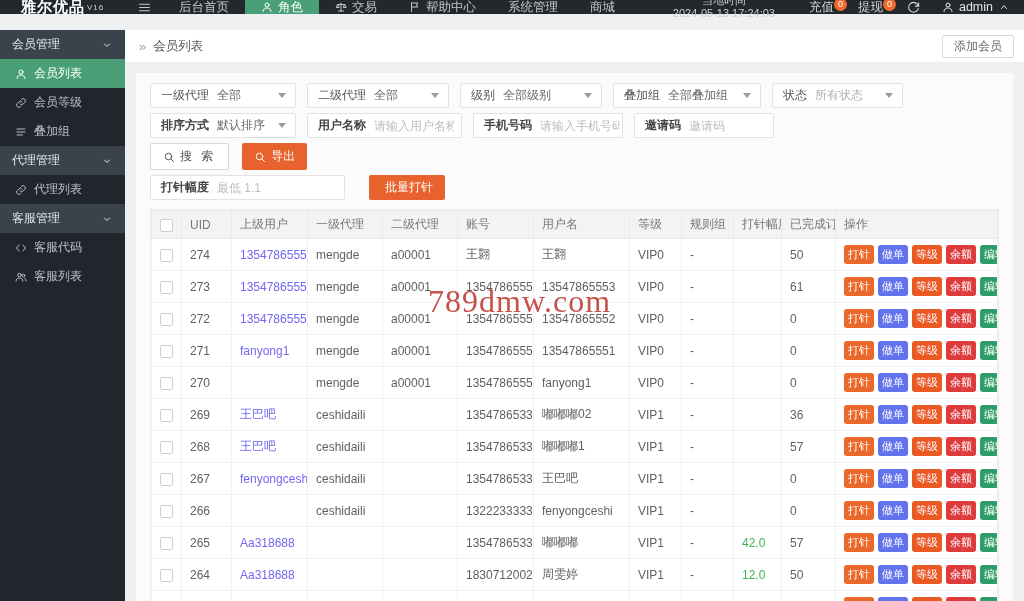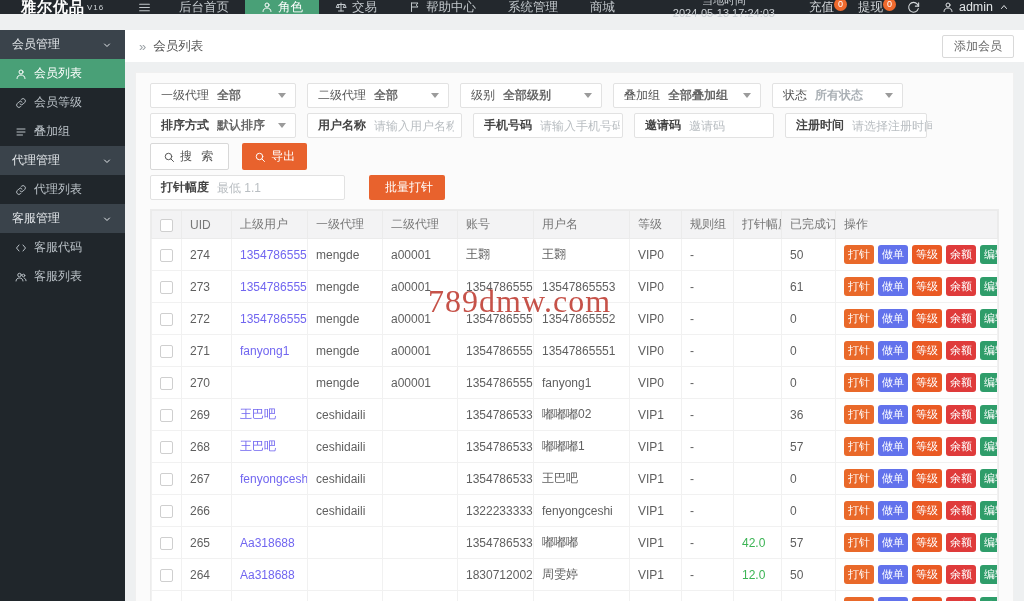--- a/index.html
+++ b/index.html
@@ -46,21 +46,21 @@
     font-family:inherit; }
 
   .card { position:absolute; top:42px; left:10px; right:10px; bottom:-20px; background:#fbfbfb;
     border:1px solid #f0f0f0; padding:10px 14px 0 14px; overflow:hidden; }
 
   .frow { display:flex; align-items:center; margin-bottom:5px; }
   .fbox { display:inline-flex; align-items:center; height:25px; background:#fff;
     border:1px solid #e2e2e2; border-radius:2px; margin-right:11px; }
   .flabel { padding:0 8px 0 10px; color:#555; white-space:nowrap; }
   .flabel.bold { font-weight:bold; color:#444; }
-  .fvalue { color:#666; white-space:nowrap; overflow:hidden;font-weight:bold; }
+  .fvalue { color:#666; white-space:nowrap; overflow:hidden; }
   .fvalue.muted { color:#aab0b5; }
   .caret { width:0; height:0; border-left:4px solid transparent; border-right:4px solid transparent;
     border-top:5px solid #9b9b9b; margin:0 9px 0 auto; flex:none; }
   .fbox input { border:none; outline:none; height:21px; font-size:12px; color:#555;
     font-family:inherit; background:transparent; padding:0 8px 0 0; }
   .fbox input::placeholder { color:#b9bec2; }
   
   #filterSelects .fbox:nth-child(1){width:146px;} #filterSelects .fbox:nth-child(2){width:142px;}
   #filterSelects .fbox:nth-child(3){width:142px;} #filterSelects .fbox:nth-child(4){width:148px;}
   #filterSelects .fbox:nth-child(5){width:131px;}
@@ -315,24 +315,20 @@
             <span class="flabel bold">用户名称</span>
             <input placeholder="请输入用户名称" style="">
           </span>
           <span class="fbox">
             <span class="flabel bold">手机号码</span>
             <input placeholder="请输入手机号码" style="">
           </span>
           <span class="fbox">
             <span class="flabel bold">邀请码</span>
             <input placeholder="邀请码" style="">
-          </span>
-          <span class="fbox">
-            <span class="flabel bold">注册时间</span>
-            <input placeholder="请选择注册时间" style="">
           </span>
         </div>
       <div class="frow">
         <button class="btn btn-search">
           <span id="searchIcon">
               <svg class="ic" viewBox="0 0 24 24" fill="none" stroke="currentColor" stroke-width="2" stroke-linecap="round" stroke-linejoin="round">
                 <circle cx="11" cy="11" r="6.5"></circle>
                 <line x1="16" y1="16" x2="21" y2="21"></line>
               </svg>
             </span>

